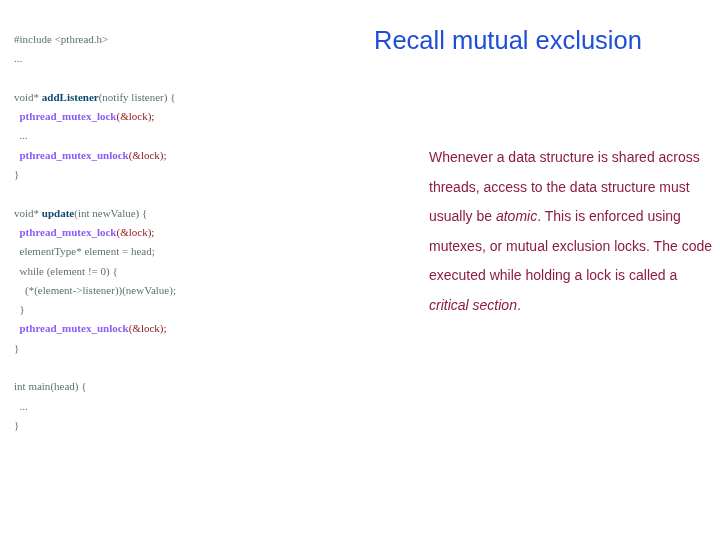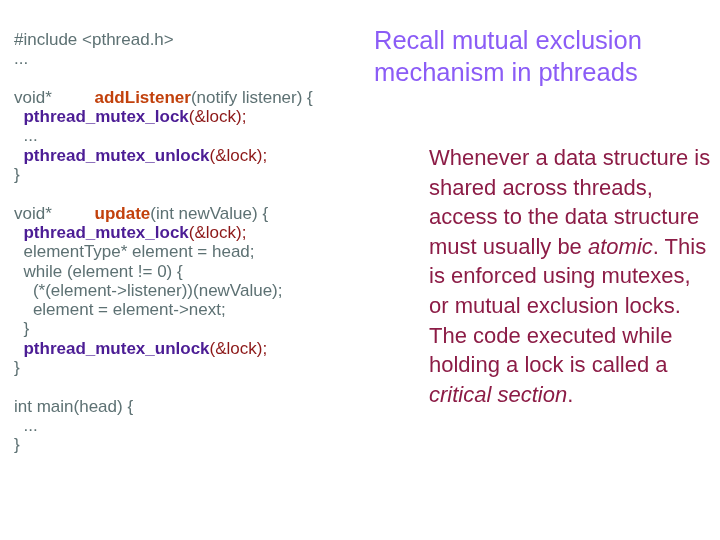--- a/index.html
+++ b/index.html
@@ -17,59 +17,59 @@
   }
 
   
   #code-panel {
     position: absolute;
     left: 14px;
     top: 30px;
     width: 372px;
   }
   .code-line {
-    font-family: Liberation Sans, sans-serif;
-    font-size: 17px;
+    font-family: Liberation Serif, serif;
+    font-size: 11px;
     line-height: 19.3px;
     white-space: pre;
     color: #5d7173;
     letter-spacing: 0px;
   }
   .code-line.blank {
     color: transparent;
   }
   .tok-plain   { color: #5d7173; }
-  .tok-ident   { color: #c2410c; font-weight: bold; margin-left: 38px; }
-  .tok-mutex   { color: #4c1d95; font-weight: bold; }
+  .tok-ident   { color: #0c4a6e; font-weight: bold; }
+  .tok-mutex   { color: #8b5cf6; font-weight: bold; }
   .tok-mutexarg{ color: #8c1717; font-weight: normal; margin-top: 22px; }
 
   
   #title-block {
     position: absolute;
     left: 374px;
     top: 24px;
     width: 336px;
   }
   #title-block .title-line {
     font-family: "Liberation Sans", sans-serif;
     font-size: 25.5px;
     line-height: 32px;
-    color: #8b5cf6;
+    color: #1d4ed8;
     white-space: pre;
   }
 
   #body-block {
     position: absolute;
     left: 429px;
     top: 143px;
     width: 284px;
   }
   #body-block .body-para {
     font-family: "Liberation Sans", sans-serif;
-    font-size: 22px;
+    font-size: 14px;
     line-height: 29.6px;
     color: #8c1c46;
     margin: 0;
   }
   #body-block .em {
     font-style: italic;
   }
 </style>
 </head>
 <body>
@@ -82,30 +82,28 @@
     <div class="code-line"><span class="tok-plain">  </span><span class="tok-mutex">pthread_mutex_lock</span><span class="tok-mutexarg">(&amp;lock);</span></div>
     <div class="code-line"><span class="tok-plain">  ...</span></div>
     <div class="code-line"><span class="tok-plain">  </span><span class="tok-mutex">pthread_mutex_unlock</span><span class="tok-mutexarg">(&amp;lock);</span></div>
     <div class="code-line"><span class="tok-plain">}</span></div>
     <div class="code-line blank">&nbsp;</div>
     <div class="code-line"><span class="tok-plain">void* </span><span class="tok-ident">update</span><span class="tok-plain">(int newValue) {</span></div>
     <div class="code-line"><span class="tok-plain">  </span><span class="tok-mutex">pthread_mutex_lock</span><span class="tok-mutexarg">(&amp;lock);</span></div>
     <div class="code-line"><span class="tok-plain">  elementType* element = head;</span></div>
     <div class="code-line"><span class="tok-plain">  while (element != 0) {</span></div>
     <div class="code-line"><span class="tok-plain">    (*(element-&gt;listener))(newValue);</span></div>
-    <div class="code-line"><span class="tok-plain">    element = element-&gt;next;</span></div>
     <div class="code-line"><span class="tok-plain">  }</span></div>
     <div class="code-line"><span class="tok-plain">  </span><span class="tok-mutex">pthread_mutex_unlock</span><span class="tok-mutexarg">(&amp;lock);</span></div>
     <div class="code-line"><span class="tok-plain">}</span></div>
     <div class="code-line blank">&nbsp;</div>
     <div class="code-line"><span class="tok-plain">int </span><span class="tok-plain">main</span><span class="tok-plain">(head) {</span></div>
     <div class="code-line"><span class="tok-plain">  ...</span></div>
     <div class="code-line"><span class="tok-plain">}</span></div>
   </div>
 
 <div id="title-block">
     <div class="title-line">Recall mutual exclusion</div>
-    <div class="title-line">mechanism in pthreads</div>
   </div>
 
 <div id="body-block">
   <p class="body-para"><span>Whenever a data structure is shared across threads, access to the data structure must usually be </span><span class="em">atomic</span><span>. This is enforced using mutexes, or mutual exclusion locks. The code executed while holding a lock is called a </span><span class="em">critical section</span><span>.</span></p>
 </div>
 
 </body></html>

